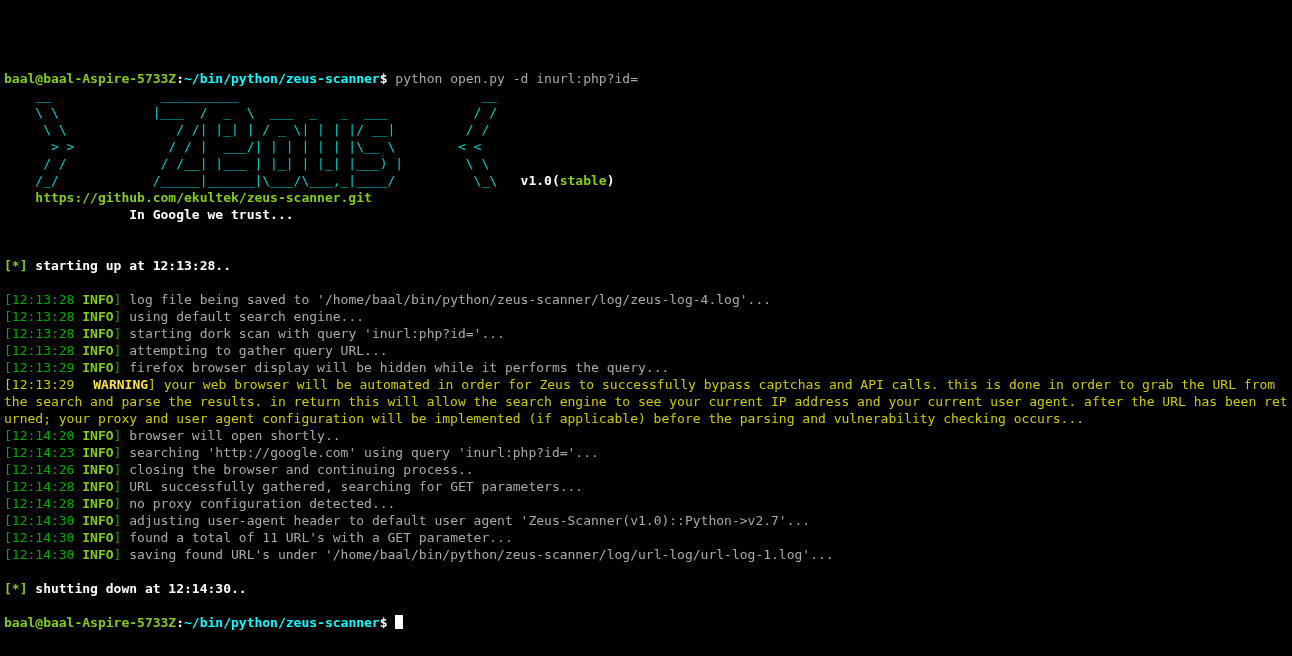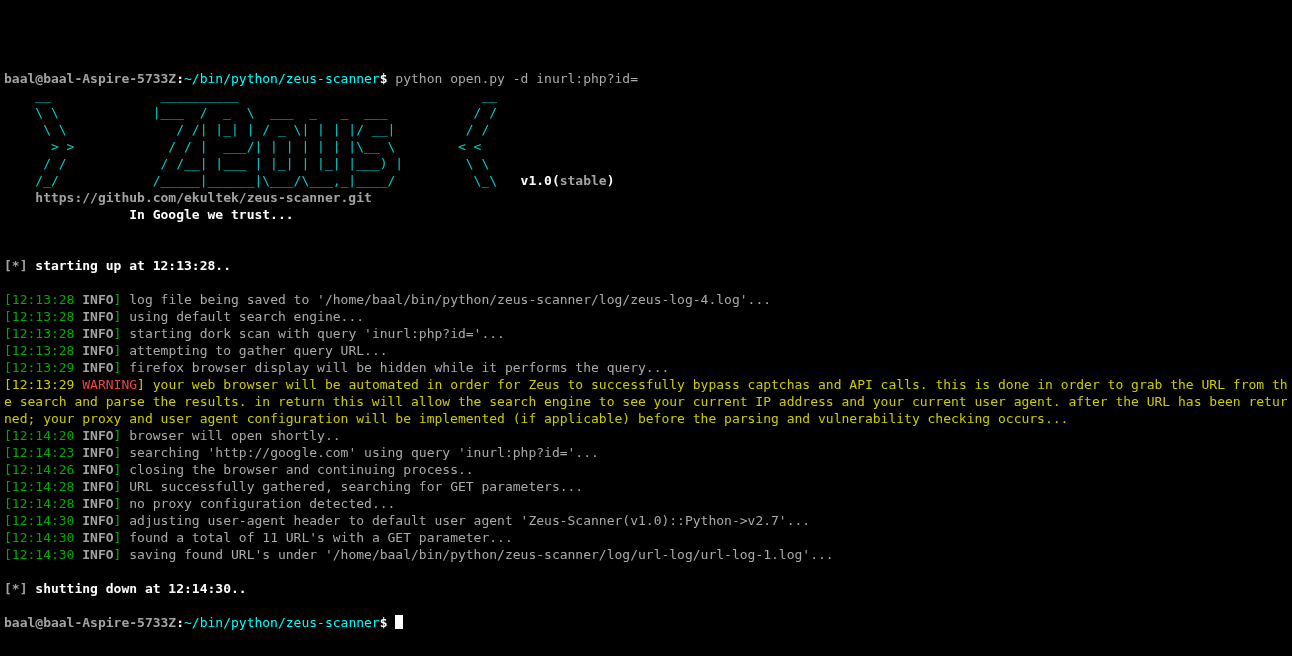--- a/index.html
+++ b/index.html
@@ -8,26 +8,26 @@
     color: #cccccc;
     font-family: 'DejaVu Sans Mono', 'Liberation Mono', 'Consolas', monospace;
     font-size: 13px;
     line-height: 17px;
     padding: 2px 4px;
     width: 1292px;
     height: 656px;
     overflow: hidden;
     white-space: pre;
   }
-  .green-bold { color: #a3a3a3; font-weight: bold; }
+  .green-bold { color: #84cc16; font-weight: bold; }
   .green { color: #00aa00; }
-  .cyan-bold { color: #00ffff; font-weight: normal; }
+  .cyan-bold { color: #00ffff; font-weight: bold; }
   .cyan { color: #00cccc; }
   .yellow { color: #cccc00; }
-  .yellow-bold { color: #ef4444; font-weight: normal; }
+  .yellow-bold { color: #fde047; font-weight: bold; margin-left: 11px; }
   .white { color: #ffffff; font-weight: bold; }
   .grey { color: #aaaaaa; }
   .cursor {
     display: inline-block;
     width: 8px;
     height: 14px;
     background: #ffffff;
     vertical-align: text-bottom;
     margin-bottom: 1px;
   }

